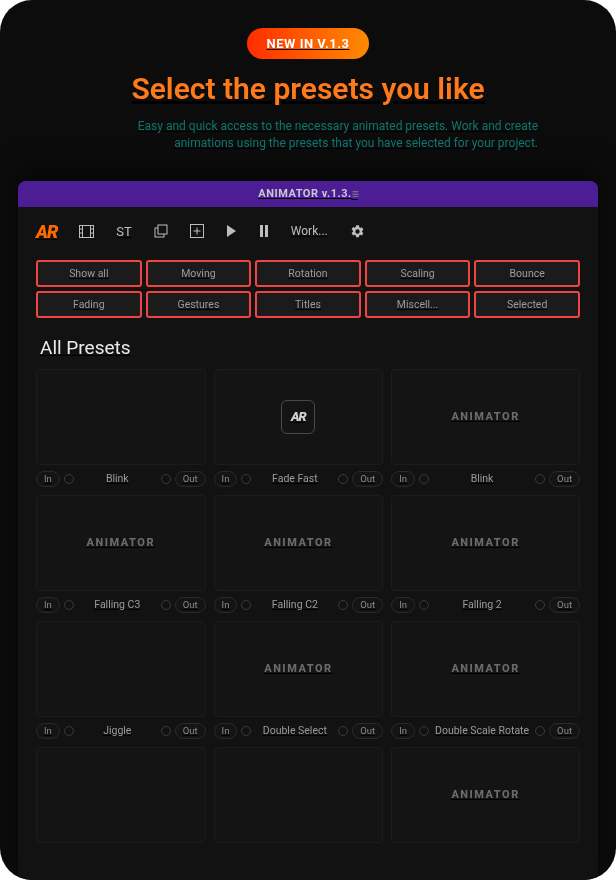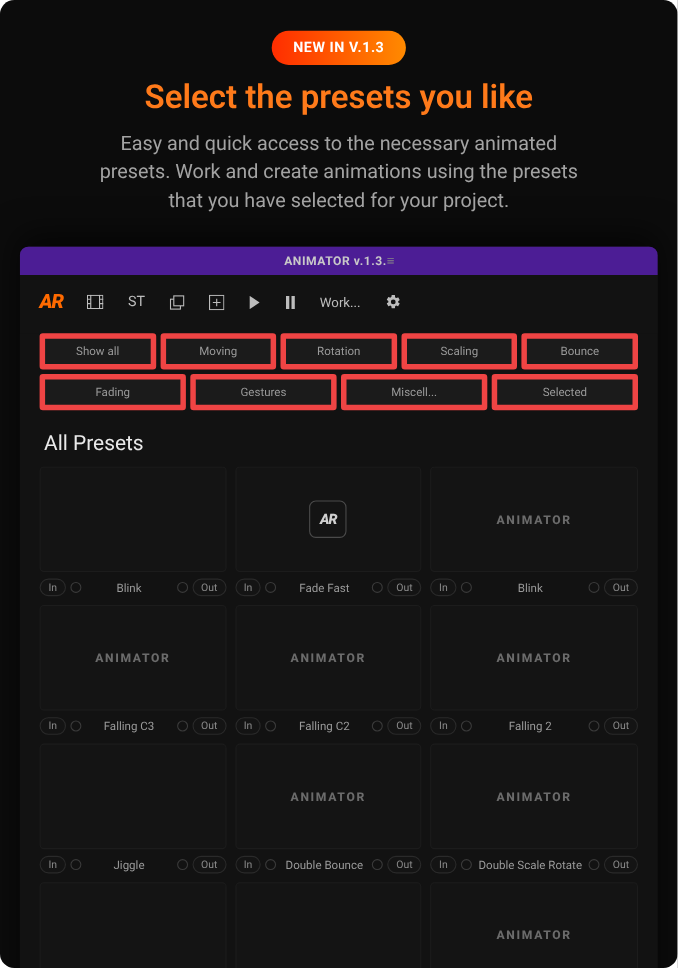--- a/index.html
+++ b/index.html
@@ -1,23 +1,24 @@
 <!DOCTYPE html>
 <html><head>
 <meta charset="utf-8">
 <style>
   * { box-sizing: border-box; margin: 0; padding: 0; }
   html, body { width: 616px; height: 880px; overflow: hidden; background: #fff; font-family: -apple-system, BlinkMacSystemFont, "Segoe UI", Roboto, Helvetica, Arial, sans-serif; }
   .card {
     width: 616px; height: 880px;
     background: #0c0c0c;
-    border-radius: 13px;
+    border-radius: 32px;
     padding-top: 28px;
     overflow: hidden;
     position: relative;
+    text-decoration: underline;
   }
   .badge {
     display: block;
     width: fit-content;
     margin: 0 auto 12px;
     background: linear-gradient(90deg, #ff2d00 0%, #ff8a00 100%);
     color: #fff;
     font-weight: 700;
     font-size: 13px;
     letter-spacing: 0.5px;
@@ -25,23 +26,23 @@
     border-radius: 20px;
   }
   .headline {
     text-align: center;
     color: #ff7a1a;
     font-weight: 600;
     font-size: 30px;
     margin-bottom: 12px;
   }
   .sub {
-    text-align: center;
-    color: #a3a3a3;
-    font-size: 18px;
+    text-align: right;
+    color: #0f766e;
+    font-size: 12px;
     line-height: 1.45;
     max-width: 460px;
     margin: 0 auto 28px;
   }
   
   .panel {
     margin: 0 18px;
     background: #121212;
     border-radius: 8px 8px 0 0;
     box-shadow: 0 -10px 30px rgba(0,0,0,0.6);
@@ -79,21 +80,21 @@
   .toolbar .tico { color: #bdbdbd; font-size: 13px; cursor: pointer; display:flex; align-items:center; justify-content:center; }
   .toolbar .more { font-size: 12px; }
   .cats {
     padding: 0 18px 4px;
     display: flex; flex-direction: column; gap: 4px;
   }
   .cat-row { display: flex; gap: 4px; }
   .cat {
     flex: 1 1 0;
     background: #1b1b1b;
-    border: 5px solid #ef4444;
+    border: 2px solid #ef4444;
     border-radius: 3px;
     padding: 5px 0;
     text-align: center;
     font-size: 10.5px;
     color: #9a9a9a;
     cursor: pointer;
     overflow: hidden; text-overflow: ellipsis; white-space: nowrap;
   }
   .section-title {
     color: #eaeaea;
@@ -221,20 +222,21 @@
       <div class="cat-row" id="cat-row-1">
           <div class="cat">Show all</div>
           <div class="cat">Moving</div>
           <div class="cat">Rotation</div>
           <div class="cat">Scaling</div>
           <div class="cat">Bounce</div>
         </div>
       <div class="cat-row" id="cat-row-2">
           <div class="cat">Fading</div>
           <div class="cat">Gestures</div>
+          <div class="cat">Titles</div>
           <div class="cat">Miscell...</div>
           <div class="cat">Selected</div>
         </div>
     </div>
 
     <div class="section-title">All Presets</div>
 
     <div class="grid" id="preset-grid">
         <div class="preset">
           <div class="thumb"></div>
@@ -306,21 +308,21 @@
             <span class="pname">Jiggle</span>
             <span class="radio"></span>
             <span class="pill">Out</span>
           </div>
         </div>
         <div class="preset">
           <div class="thumb">ANIMATOR</div>
           <div class="preset-bar">
             <span class="pill">In</span>
             <span class="radio"></span>
-            <span class="pname">Double Bounce</span>
+            <span class="pname">Double Select</span>
             <span class="radio"></span>
             <span class="pill">Out</span>
           </div>
         </div>
         <div class="preset">
           <div class="thumb">ANIMATOR</div>
           <div class="preset-bar">
             <span class="pill">In</span>
             <span class="radio"></span>
             <span class="pname">Double Scale Rotate</span>

